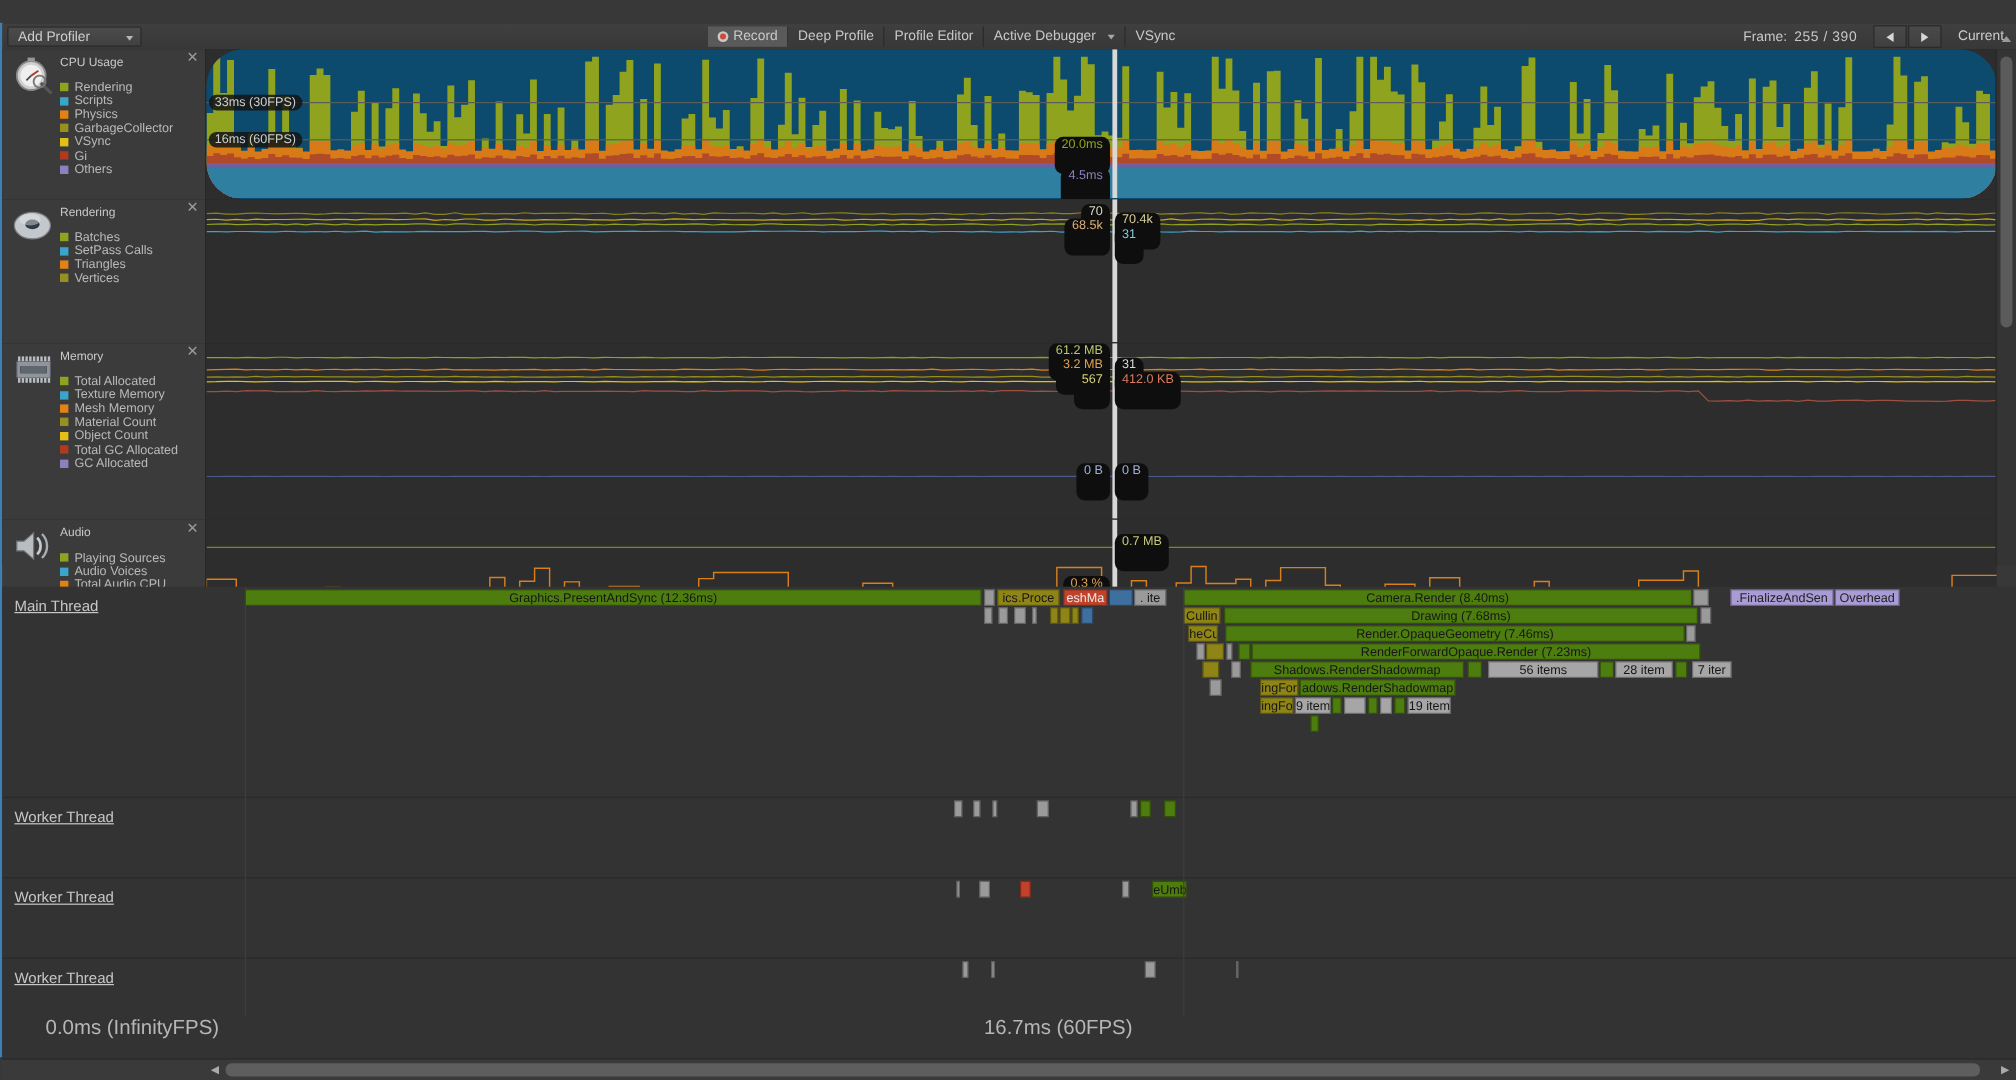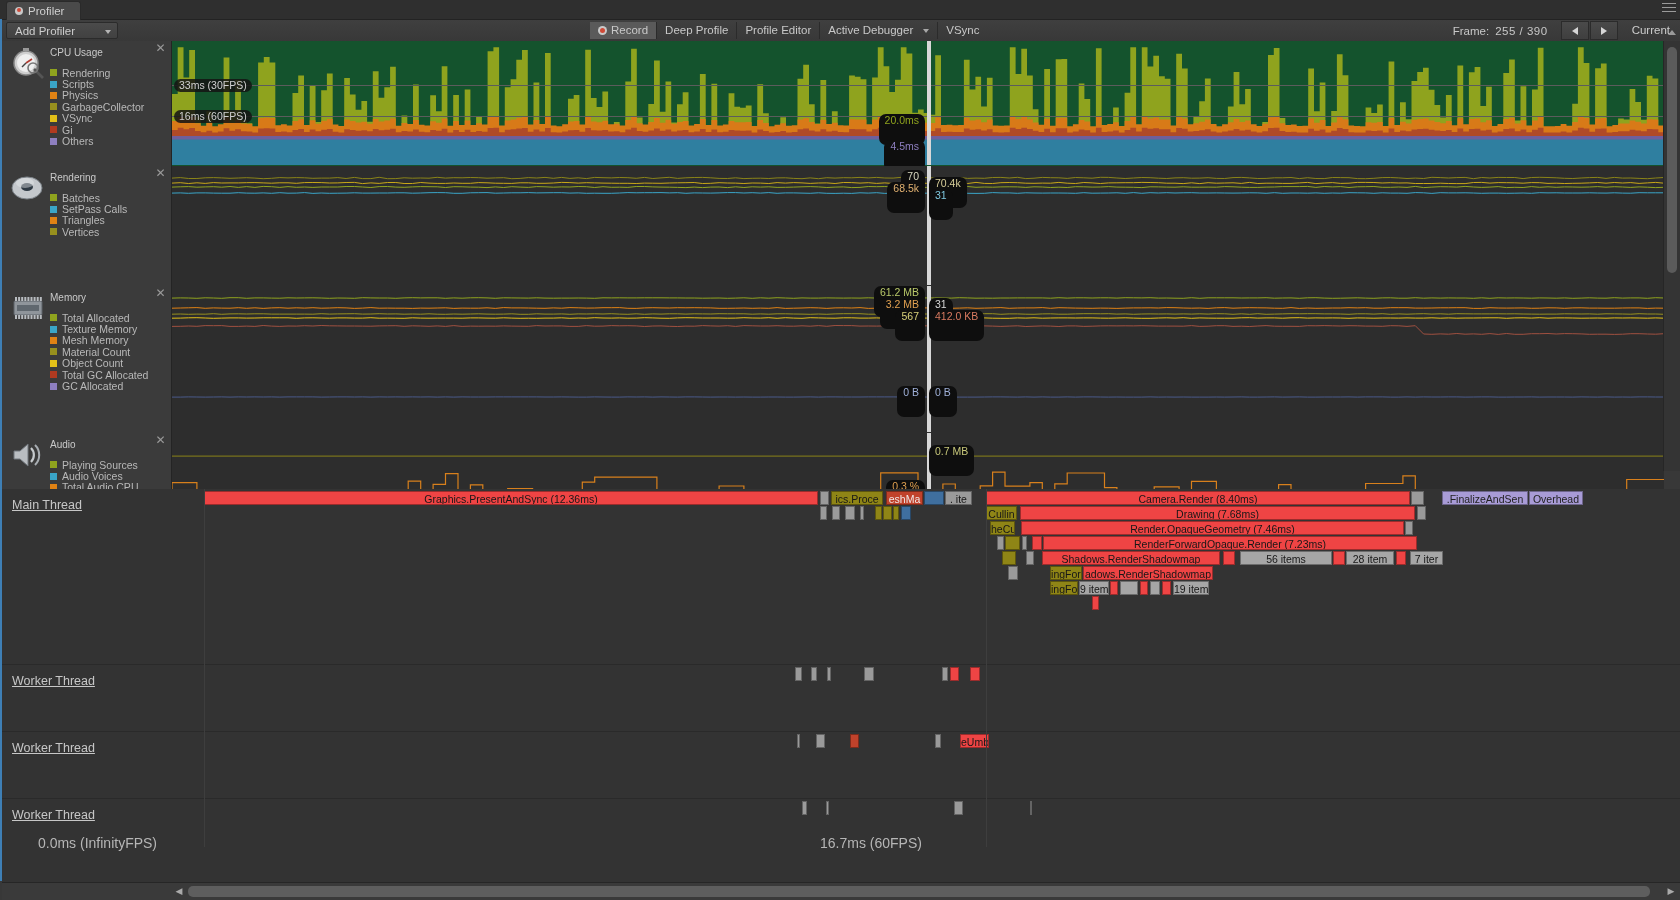--- a/index.html
+++ b/index.html
@@ -73,54 +73,43 @@
   .framedbg{position:absolute;left:800px;top:0;height:18px;line-height:18px;font-size:11.5px;color:#8e8e8e;}
 
   
   .tlbody{position:absolute;left:2px;top:489px;width:1678px;height:394px;background:#333333;}
   .threadcol{position:absolute;left:0;top:0;width:168px;height:394px;background:#333;border-right:1px solid #262626;}
   .threadlbl{position:absolute;left:10px;font-size:12.5px;color:#c7c7c7;text-decoration:underline;}
   .tlcanvas{position:absolute;left:168px;top:0;right:0;height:394px;background:#333;overflow:hidden;}
   .tlcanvas .sep{position:absolute;left:0;width:1512px;height:1px;background:#2a2a2a;}
   .bar{position:absolute;height:14px;line-height:14px;font-size:10.5px;text-align:center;color:#171717;
        box-sizing:border-box;overflow:hidden;white-space:nowrap;border:1px solid rgba(0,0,0,.35);}
-  .bar.green{background:#ef4444;}
+  .bar.green{background:#4d7c0f;}
   .bar.gray{background:#9a9a9a;}
   .bar.olive{background:#8f8516;}
   .bar.red{background:#c0422b;color:#f0e8e8;}
   .bar.blue{background:#3f6f9f;color:#e8eef5;}
   .bar.purple{background:#a89bd6;color:#222;}
   .bar.ltgray{background:#a6a6a6;}
-  .tlfoot{position:absolute;left:168px;bottom:32px;font-size:14px;color:#b6b6b6;}
+  .tlfoot{position:absolute;left:168px;bottom:16px;font-size:17px;color:#b6b6b6;}
   .tlvline{position:absolute;top:0;width:1px;height:358px;background:#3e3e3e;}
 
   
   .hsb{position:absolute;left:2px;bottom:0;width:1678px;height:17px;background:#3a3a3a;border-top:1px solid #262626;}
   .hsb .thumb{position:absolute;left:186px;top:3px;height:11px;width:1462px;background:#5e5e5e;border-radius:5px;}
   .hsb .ab{position:absolute;top:3px;width:10px;height:11px;color:#aaa;font-size:9px;line-height:11px;text-align:center;}
   .vsbright{position:absolute;right:0;top:41px;width:16px;height:430px;background:#343434;border-left:1px solid #262626;}
   .vsbright .thumb{position:absolute;left:3px;top:6px;width:10px;height:226px;background:#5b5b5b;border-radius:5px;}
   .vsbright .capT{position:absolute;left:4px;top:-11px;width:0;height:0;border-left:4px solid transparent;border-right:4px solid transparent;border-bottom:5px solid #9a9a9a;}
 </style>
 </head>
 <body>
 
 <div class="app">
 
-  <div class="tabbar">
-    <div class="tab">
-      <span class="dot"></span>
-      <span>Profiler</span>
-    </div>
-    <div class="hamburger">
-        <i></i>
-        <i></i>
-        <i></i>
-      </div>
-  </div>
   <div class="leftblue"></div>
 
   <div class="toolbar">
     <div class="addprof">
       <span>Add Profiler</span>
       <span class="caret"></span>
     </div>
     <div class="tbgroup" style="left:588px;">
       <div class="tbbtn on">
         <span class="recdot"></span>
@@ -191,21 +180,21 @@
             <div class="legitem">
             <span class="sw" style="background:#b03a20"></span>
             <span>Gi</span>
             </div>
             <div class="legitem">
             <span class="sw" style="background:#8e7fc0"></span>
             <span>Others</span>
             </div>
      </div>
         </div>
-        <div class="plot" style="background: #14532d;">
+        <div class="plot" style="background: #0c4a6e; border-radius: 31px;">
           <svg width="1492" height="124">
             <path d="M0 124 L0.0 53.1 L5.7 53.1 L5.7 6.2 L11.5 6.2 L11.5 36.6 L17.2 36.6 L17.2 9.0 L23.0 9.0 L23.0 75.9 L28.7 75.9 L28.7 102.1 L34.4 102.1 L34.4 70.3 L40.2 70.3 L40.2 107.4 L45.9 107.4 L45.9 86.4 L51.6 86.4 L51.6 16.6 L57.4 16.6 L57.4 70.0 L63.1 70.0 L63.1 39.0 L68.9 39.0 L68.9 79.3 L74.6 79.3 L74.6 82.2 L80.3 82.2 L80.3 107.5 L86.1 107.5 L86.1 21.6 L91.8 21.6 L91.8 16.0 L97.6 16.0 L97.6 21.4 L103.3 21.4 L103.3 97.3 L109.0 97.3 L109.0 86.9 L114.8 86.9 L114.8 98.6 L120.5 98.6 L120.5 52.1 L126.2 52.1 L126.2 34.6 L132.0 34.6 L132.0 93.3 L137.7 93.3 L137.7 44.8 L143.5 44.8 L143.5 81.0 L149.2 81.0 L149.2 49.2 L154.9 49.2 L154.9 32.5 L160.7 32.5 L160.7 89.7 L166.4 89.7 L166.4 105.6 L172.2 105.6 L172.2 36.9 L177.9 36.9 L177.9 53.4 L183.6 53.4 L183.6 68.8 L189.4 68.8 L189.4 60.0 L195.1 60.0 L195.1 80.7 L200.8 80.7 L200.8 30.3 L206.6 30.3 L206.6 56.7 L212.3 56.7 L212.3 46.3 L218.1 46.3 L218.1 25.8 L223.8 25.8 L223.8 102.1 L229.5 102.1 L229.5 74.5 L235.3 74.5 L235.3 83.1 L241.0 83.1 L241.0 43.6 L246.8 43.6 L246.8 91.8 L252.5 91.8 L252.5 98.9 L258.2 98.9 L258.2 54.3 L264.0 54.3 L264.0 70.3 L269.7 70.3 L269.7 25.3 L275.4 25.3 L275.4 102.7 L281.2 102.7 L281.2 53.9 L286.9 53.9 L286.9 93.6 L292.7 93.6 L292.7 48.5 L298.4 48.5 L298.4 94.7 L304.1 94.7 L304.1 76.1 L309.9 76.1 L309.9 89.6 L315.6 89.6 L315.6 10.2 L321.4 10.2 L321.4 6.2 L327.1 6.2 L327.1 101.0 L332.8 101.0 L332.8 46.3 L338.6 46.3 L338.6 38.2 L344.3 38.2 L344.3 18.8 L350.0 18.8 L350.0 9.0 L355.8 9.0 L355.8 89.4 L361.5 89.4 L361.5 41.4 L367.3 41.4 L367.3 84.2 L373.0 84.2 L373.0 11.9 L378.7 11.9 L378.7 100.4 L384.5 100.4 L384.5 106.8 L390.2 106.8 L390.2 86.8 L396.0 86.8 L396.0 57.7 L401.7 57.7 L401.7 54.1 L407.4 54.1 L407.4 88.8 L413.2 88.8 L413.2 8.8 L418.9 8.8 L418.9 57.0 L424.6 57.0 L424.6 66.0 L430.4 66.0 L430.4 50.6 L436.1 50.6 L436.1 85.8 L441.9 85.8 L441.9 80.9 L447.6 80.9 L447.6 99.4 L453.3 99.4 L453.3 40.6 L459.1 40.6 L459.1 7.8 L464.8 7.8 L464.8 76.4 L470.6 76.4 L470.6 89.3 L476.3 89.3 L476.3 62.9 L482.0 62.9 L482.0 19.6 L487.8 19.6 L487.8 70.8 L493.5 70.8 L493.5 40.5 L499.2 40.5 L499.2 81.5 L505.0 81.5 L505.0 63.2 L510.7 63.2 L510.7 51.3 L516.5 51.3 L516.5 101.2 L522.2 101.2 L522.2 83.6 L527.9 83.6 L527.9 33.1 L533.7 33.1 L533.7 95.1 L539.4 95.1 L539.4 42.7 L545.2 42.7 L545.2 101.2 L550.9 101.2 L550.9 88.9 L556.6 88.9 L556.6 52.2 L562.4 52.2 L562.4 65.7 L568.1 65.7 L568.1 66.7 L573.8 66.7 L573.8 64.5 L579.6 64.5 L579.6 105.5 L585.3 105.5 L585.3 43.2 L591.1 43.2 L591.1 72.3 L596.8 72.3 L596.8 108.4 L602.5 108.4 L602.5 92.3 L608.3 92.3 L608.3 76.3 L614.0 76.3 L614.0 103.4 L619.8 103.4 L619.8 97.8 L625.5 97.8 L625.5 37.8 L631.2 37.8 L631.2 23.7 L637.0 23.7 L637.0 63.2 L642.7 63.2 L642.7 82.6 L648.4 82.6 L648.4 38.9 L654.2 38.9 L654.2 84.7 L659.9 84.7 L659.9 70.3 L665.7 70.3 L665.7 98.0 L671.4 98.0 L671.4 99.9 L677.1 99.9 L677.1 34.6 L682.9 34.6 L682.9 35.8 L688.6 35.8 L688.6 38.2 L694.4 38.2 L694.4 87.4 L700.1 87.4 L700.1 36.6 L705.8 36.6 L705.8 6.2 L711.6 6.2 L711.6 25.2 L717.3 25.2 L717.3 51.1 L723.0 51.1 L723.0 38.8 L728.8 38.8 L728.8 6.2 L734.5 6.2 L734.5 12.5 L740.3 12.5 L740.3 71.8 L746.0 71.8 L746.0 68.6 L751.7 68.6 L751.7 72.0 L757.5 72.0 L757.5 73.7 L763.2 73.7 L763.2 14.2 L769.0 14.2 L769.0 94.1 L774.7 94.1 L774.7 91.6 L780.4 91.6 L780.4 97.2 L786.2 97.2 L786.2 94.6 L791.9 94.6 L791.9 18.8 L797.6 18.8 L797.6 48.6 L803.4 48.6 L803.4 35.7 L809.1 35.7 L809.1 65.4 L814.9 65.4 L814.9 36.8 L820.6 36.8 L820.6 99.6 L826.3 99.6 L826.3 102.9 L832.1 102.9 L832.1 98.4 L837.8 98.4 L837.8 6.2 L843.6 6.2 L843.6 33.0 L849.3 33.0 L849.3 7.8 L855.0 7.8 L855.0 34.4 L860.8 34.4 L860.8 68.2 L866.5 68.2 L866.5 93.0 L872.2 93.0 L872.2 28.0 L878.0 28.0 L878.0 102.1 L883.7 102.1 L883.7 18.3 L889.5 18.3 L889.5 17.9 L895.2 17.9 L895.2 107.0 L900.9 107.0 L900.9 86.6 L906.7 86.6 L906.7 42.5 L912.4 42.5 L912.4 57.9 L918.2 57.9 L918.2 107.9 L923.9 107.9 L923.9 7.3 L929.6 7.3 L929.6 95.6 L935.4 95.6 L935.4 83.3 L941.1 83.3 L941.1 66.4 L946.8 66.4 L946.8 104.8 L952.6 104.8 L952.6 51.8 L958.3 51.8 L958.3 6.2 L964.1 6.2 L964.1 86.2 L969.8 86.2 L969.8 6.2 L975.5 6.2 L975.5 25.4 L981.3 25.4 L981.3 14.7 L987.0 14.7 L987.0 35.3 L992.8 35.3 L992.8 37.8 L998.5 37.8 L998.5 99.2 L1004.2 99.2 L1004.2 12.8 L1010.0 12.8 L1010.0 27.5 L1015.7 27.5 L1015.7 86.8 L1021.4 86.8 L1021.4 76.0 L1027.2 76.0 L1027.2 60.3 L1032.9 60.3 L1032.9 37.5 L1038.7 37.5 L1038.7 83.8 L1044.4 83.8 L1044.4 107.0 L1050.1 107.0 L1050.1 86.0 L1055.9 86.0 L1055.9 65.5 L1061.6 65.5 L1061.6 31.1 L1067.4 31.1 L1067.4 63.2 L1073.1 63.2 L1073.1 47.9 L1078.8 47.9 L1078.8 86.8 L1084.6 86.8 L1084.6 103.7 L1090.3 103.7 L1090.3 80.9 L1096.0 80.9 L1096.0 13.9 L1101.8 13.9 L1101.8 7.0 L1107.5 7.0 L1107.5 77.1 L1113.3 77.1 L1113.3 93.5 L1119.0 93.5 L1119.0 89.1 L1124.7 89.1 L1124.7 105.6 L1130.5 105.6 L1130.5 102.9 L1136.2 102.9 L1136.2 27.4 L1142.0 27.4 L1142.0 70.3 L1147.7 70.3 L1147.7 41.6 L1153.4 41.6 L1153.4 104.1 L1159.2 104.1 L1159.2 69.9 L1164.9 69.9 L1164.9 13.2 L1170.6 13.2 L1170.6 34.2 L1176.4 34.2 L1176.4 101.0 L1182.1 101.0 L1182.1 104.9 L1187.9 104.9 L1187.9 107.3 L1193.6 107.3 L1193.6 66.6 L1199.3 66.6 L1199.3 71.9 L1205.1 71.9 L1205.1 63.5 L1210.8 63.5 L1210.8 104.8 L1216.6 104.8 L1216.6 20.5 L1222.3 20.5 L1222.3 94.0 L1228.0 94.0 L1228.0 61.2 L1233.8 61.2 L1233.8 78.3 L1239.5 78.3 L1239.5 40.1 L1245.2 40.1 L1245.2 31.0 L1251.0 31.0 L1251.0 26.7 L1256.7 26.7 L1256.7 48.8 L1262.5 48.8 L1262.5 64.0 L1268.2 64.0 L1268.2 76.4 L1273.9 76.4 L1273.9 53.9 L1279.7 53.9 L1279.7 98.0 L1285.4 98.0 L1285.4 24.5 L1291.2 24.5 L1291.2 86.5 L1296.9 86.5 L1296.9 31.2 L1302.6 31.2 L1302.6 26.1 L1308.4 26.1 L1308.4 64.9 L1314.1 64.9 L1314.1 45.7 L1319.8 45.7 L1319.8 104.2 L1325.6 104.2 L1325.6 83.7 L1331.3 83.7 L1331.3 32.1 L1337.1 32.1 L1337.1 18.4 L1342.8 18.4 L1342.8 79.6 L1348.5 79.6 L1348.5 45.2 L1354.3 45.2 L1354.3 100.3 L1360.0 100.3 L1360.0 48.4 L1365.8 48.4 L1365.8 6.8 L1371.5 6.8 L1371.5 107.7 L1377.2 107.7 L1377.2 108.0 L1383.0 108.0 L1383.0 106.4 L1388.7 106.4 L1388.7 84.4 L1394.4 84.4 L1394.4 103.2 L1400.2 103.2 L1400.2 62.7 L1405.9 62.7 L1405.9 6.2 L1411.7 6.2 L1411.7 22.0 L1417.4 22.0 L1417.4 88.3 L1423.1 88.3 L1423.1 27.2 L1428.9 27.2 L1428.9 22.5 L1434.6 22.5 L1434.6 106.8 L1440.4 106.8 L1440.4 95.8 L1446.1 95.8 L1446.1 77.5 L1451.8 77.5 L1451.8 78.5 L1457.6 78.5 L1457.6 48.0 L1463.3 48.0 L1463.3 60.9 L1469.0 60.9 L1469.0 78.7 L1474.8 78.7 L1474.8 34.7 L1480.5 34.7 L1480.5 37.4 L1486.3 37.4 L1486.3 99.0 L1492.0 99.0 L1492 124 Z" fill="#8fa31e"></path>
             <path d="M0 124 L0.0 80.0 L5.7 80.0 L5.7 75.4 L11.5 75.4 L11.5 78.5 L17.2 78.5 L17.2 75.8 L23.0 75.8 L23.0 82.2 L28.7 82.2 L28.7 84.7 L34.4 84.7 L34.4 81.7 L40.2 81.7 L40.2 85.2 L45.9 85.2 L45.9 83.2 L51.6 83.2 L51.6 76.6 L57.4 76.6 L57.4 81.7 L63.1 81.7 L63.1 78.7 L68.9 78.7 L68.9 82.5 L74.6 82.5 L74.6 82.8 L80.3 82.8 L80.3 85.2 L86.1 85.2 L86.1 77.0 L91.8 77.0 L91.8 76.5 L97.6 76.5 L97.6 77.0 L103.3 77.0 L103.3 84.3 L109.0 84.3 L109.0 83.3 L114.8 83.3 L114.8 84.4 L120.5 84.4 L120.5 80.0 L126.2 80.0 L126.2 78.3 L132.0 78.3 L132.0 83.9 L137.7 83.9 L137.7 79.3 L143.5 79.3 L143.5 82.7 L149.2 82.7 L149.2 79.7 L154.9 79.7 L154.9 78.1 L160.7 78.1 L160.7 83.5 L166.4 83.5 L166.4 85.0 L172.2 85.0 L172.2 78.5 L177.9 78.5 L177.9 80.1 L183.6 80.1 L183.6 81.5 L189.4 81.5 L189.4 80.7 L195.1 80.7 L195.1 82.7 L200.8 82.7 L200.8 77.9 L206.6 77.9 L206.6 80.4 L212.3 80.4 L212.3 79.4 L218.1 79.4 L218.1 77.4 L223.8 77.4 L223.8 84.7 L229.5 84.7 L229.5 82.1 L235.3 82.1 L235.3 82.9 L241.0 82.9 L241.0 79.1 L246.8 79.1 L246.8 83.7 L252.5 83.7 L252.5 84.4 L258.2 84.4 L258.2 80.2 L264.0 80.2 L264.0 81.7 L269.7 81.7 L269.7 77.4 L275.4 77.4 L275.4 84.8 L281.2 84.8 L281.2 80.1 L286.9 80.1 L286.9 83.9 L292.7 83.9 L292.7 79.6 L298.4 79.6 L298.4 84.0 L304.1 84.0 L304.1 82.2 L309.9 82.2 L309.9 83.5 L315.6 83.5 L315.6 76.0 L321.4 76.0 L321.4 75.4 L327.1 75.4 L327.1 84.6 L332.8 84.6 L332.8 79.4 L338.6 79.4 L338.6 78.6 L344.3 78.6 L344.3 76.8 L350.0 76.8 L350.0 75.8 L355.8 75.8 L355.8 83.5 L361.5 83.5 L361.5 78.9 L367.3 78.9 L367.3 83.0 L373.0 83.0 L373.0 76.1 L378.7 76.1 L378.7 84.5 L384.5 84.5 L384.5 85.2 L390.2 85.2 L390.2 83.3 L396.0 83.3 L396.0 80.5 L401.7 80.5 L401.7 80.1 L407.4 80.1 L407.4 83.4 L413.2 83.4 L413.2 75.8 L418.9 75.8 L418.9 80.4 L424.6 80.4 L424.6 81.3 L430.4 81.3 L430.4 79.8 L436.1 79.8 L436.1 83.2 L441.9 83.2 L441.9 82.7 L447.6 82.7 L447.6 84.5 L453.3 84.5 L453.3 78.9 L459.1 78.9 L459.1 75.7 L464.8 75.7 L464.8 82.3 L470.6 82.3 L470.6 83.5 L476.3 83.5 L476.3 81.0 L482.0 81.0 L482.0 76.9 L487.8 76.9 L487.8 81.7 L493.5 81.7 L493.5 78.8 L499.2 78.8 L499.2 82.8 L505.0 82.8 L505.0 81.0 L510.7 81.0 L510.7 79.9 L516.5 79.9 L516.5 84.6 L522.2 84.6 L522.2 82.9 L527.9 82.9 L527.9 78.1 L533.7 78.1 L533.7 84.1 L539.4 84.1 L539.4 79.1 L545.2 79.1 L545.2 84.6 L550.9 84.6 L550.9 83.5 L556.6 83.5 L556.6 80.0 L562.4 80.0 L562.4 81.2 L568.1 81.2 L568.1 81.3 L573.8 81.3 L573.8 81.1 L579.6 81.1 L579.6 85.0 L585.3 85.0 L585.3 79.1 L591.1 79.1 L591.1 81.9 L596.8 81.9 L596.8 85.3 L602.5 85.3 L602.5 83.8 L608.3 83.8 L608.3 82.3 L614.0 82.3 L614.0 84.8 L619.8 84.8 L619.8 84.3 L625.5 84.3 L625.5 78.6 L631.2 78.6 L631.2 77.2 L637.0 77.2 L637.0 81.0 L642.7 81.0 L642.7 82.9 L648.4 82.9 L648.4 78.7 L654.2 78.7 L654.2 83.1 L659.9 83.1 L659.9 81.7 L665.7 81.7 L665.7 84.3 L671.4 84.3 L671.4 84.5 L677.1 84.5 L677.1 78.3 L682.9 78.3 L682.9 78.4 L688.6 78.4 L688.6 78.6 L694.4 78.6 L694.4 83.3 L700.1 83.3 L700.1 78.5 L705.8 78.5 L705.8 75.4 L711.6 75.4 L711.6 77.4 L717.3 77.4 L717.3 79.9 L723.0 79.9 L723.0 78.7 L728.8 78.7 L728.8 75.5 L734.5 75.5 L734.5 76.2 L740.3 76.2 L740.3 81.8 L746.0 81.8 L746.0 81.5 L751.7 81.5 L751.7 81.8 L757.5 81.8 L757.5 82.0 L763.2 82.0 L763.2 76.3 L769.0 76.3 L769.0 84.0 L774.7 84.0 L774.7 83.7 L780.4 83.7 L780.4 84.3 L786.2 84.3 L786.2 84.0 L791.9 84.0 L791.9 76.8 L797.6 76.8 L797.6 79.6 L803.4 79.6 L803.4 78.4 L809.1 78.4 L809.1 81.2 L814.9 81.2 L814.9 78.5 L820.6 78.5 L820.6 84.5 L826.3 84.5 L826.3 84.8 L832.1 84.8 L832.1 84.4 L837.8 84.4 L837.8 75.4 L843.6 75.4 L843.6 78.1 L849.3 78.1 L849.3 75.7 L855.0 75.7 L855.0 78.3 L860.8 78.3 L860.8 81.5 L866.5 81.5 L866.5 83.8 L872.2 83.8 L872.2 77.7 L878.0 77.7 L878.0 84.7 L883.7 84.7 L883.7 76.7 L889.5 76.7 L889.5 76.7 L895.2 76.7 L895.2 85.2 L900.9 85.2 L900.9 83.2 L906.7 83.2 L906.7 79.0 L912.4 79.0 L912.4 80.5 L918.2 80.5 L918.2 85.3 L923.9 85.3 L923.9 75.7 L929.6 75.7 L929.6 84.1 L935.4 84.1 L935.4 82.9 L941.1 82.9 L941.1 81.3 L946.8 81.3 L946.8 85.0 L952.6 85.0 L952.6 79.9 L958.3 79.9 L958.3 75.4 L964.1 75.4 L964.1 83.2 L969.8 83.2 L969.8 75.5 L975.5 75.5 L975.5 77.4 L981.3 77.4 L981.3 76.4 L987.0 76.4 L987.0 78.4 L992.8 78.4 L992.8 78.6 L998.5 78.6 L998.5 84.4 L1004.2 84.4 L1004.2 76.2 L1010.0 76.2 L1010.0 77.6 L1015.7 77.6 L1015.7 83.3 L1021.4 83.3 L1021.4 82.2 L1027.2 82.2 L1027.2 80.7 L1032.9 80.7 L1032.9 78.6 L1038.7 78.6 L1038.7 83.0 L1044.4 83.0 L1044.4 85.2 L1050.1 85.2 L1050.1 83.2 L1055.9 83.2 L1055.9 81.2 L1061.6 81.2 L1061.6 78.0 L1067.4 78.0 L1067.4 81.0 L1073.1 81.0 L1073.1 79.5 L1078.8 79.5 L1078.8 83.3 L1084.6 83.3 L1084.6 84.9 L1090.3 84.9 L1090.3 82.7 L1096.0 82.7 L1096.0 76.3 L1101.8 76.3 L1101.8 75.7 L1107.5 75.7 L1107.5 82.3 L1113.3 82.3 L1113.3 83.9 L1119.0 83.9 L1119.0 83.5 L1124.7 83.5 L1124.7 85.0 L1130.5 85.0 L1130.5 84.8 L1136.2 84.8 L1136.2 77.6 L1142.0 77.6 L1142.0 81.7 L1147.7 81.7 L1147.7 79.0 L1153.4 79.0 L1153.4 84.9 L1159.2 84.9 L1159.2 81.6 L1164.9 81.6 L1164.9 76.2 L1170.6 76.2 L1170.6 78.2 L1176.4 78.2 L1176.4 84.6 L1182.1 84.6 L1182.1 85.0 L1187.9 85.0 L1187.9 85.2 L1193.6 85.2 L1193.6 81.3 L1199.3 81.3 L1199.3 81.8 L1205.1 81.8 L1205.1 81.0 L1210.8 81.0 L1210.8 85.0 L1216.6 85.0 L1216.6 76.9 L1222.3 76.9 L1222.3 83.9 L1228.0 83.9 L1228.0 80.8 L1233.8 80.8 L1233.8 82.4 L1239.5 82.4 L1239.5 78.8 L1245.2 78.8 L1245.2 77.9 L1251.0 77.9 L1251.0 77.5 L1256.7 77.5 L1256.7 79.6 L1262.5 79.6 L1262.5 81.1 L1268.2 81.1 L1268.2 82.3 L1273.9 82.3 L1273.9 80.1 L1279.7 80.1 L1279.7 84.3 L1285.4 84.3 L1285.4 77.3 L1291.2 77.3 L1291.2 83.2 L1296.9 83.2 L1296.9 78.0 L1302.6 78.0 L1302.6 77.5 L1308.4 77.5 L1308.4 81.2 L1314.1 81.2 L1314.1 79.3 L1319.8 79.3 L1319.8 84.9 L1325.6 84.9 L1325.6 83.0 L1331.3 83.0 L1331.3 78.0 L1337.1 78.0 L1337.1 76.7 L1342.8 76.7 L1342.8 82.6 L1348.5 82.6 L1348.5 79.3 L1354.3 79.3 L1354.3 84.5 L1360.0 84.5 L1360.0 79.6 L1365.8 79.6 L1365.8 75.6 L1371.5 75.6 L1371.5 85.2 L1377.2 85.2 L1377.2 85.3 L1383.0 85.3 L1383.0 85.1 L1388.7 85.1 L1388.7 83.0 L1394.4 83.0 L1394.4 84.8 L1400.2 84.8 L1400.2 81.0 L1405.9 81.0 L1405.9 75.4 L1411.7 75.4 L1411.7 77.1 L1417.4 77.1 L1417.4 83.4 L1423.1 83.4 L1423.1 77.6 L1428.9 77.6 L1428.9 77.1 L1434.6 77.1 L1434.6 85.2 L1440.4 85.2 L1440.4 84.1 L1446.1 84.1 L1446.1 82.4 L1451.8 82.4 L1451.8 82.5 L1457.6 82.5 L1457.6 79.6 L1463.3 79.6 L1463.3 80.8 L1469.0 80.8 L1469.0 82.5 L1474.8 82.5 L1474.8 78.3 L1480.5 78.3 L1480.5 78.6 L1486.3 78.6 L1486.3 84.4 L1492.0 84.4 L1492 124 Z" fill="#d87a18"></path>
             <path d="M0 124 L0.0 89.0 L5.7 89.0 L5.7 86.7 L11.5 86.7 L11.5 88.2 L17.2 88.2 L17.2 86.9 L23.0 86.9 L23.0 90.1 L28.7 90.1 L28.7 91.3 L34.4 91.3 L34.4 89.8 L40.2 89.8 L40.2 91.6 L45.9 91.6 L45.9 90.6 L51.6 90.6 L51.6 87.3 L57.4 87.3 L57.4 89.8 L63.1 89.8 L63.1 88.3 L68.9 88.3 L68.9 90.3 L74.6 90.3 L74.6 90.4 L80.3 90.4 L80.3 91.6 L86.1 91.6 L86.1 87.5 L91.8 87.5 L91.8 87.2 L97.6 87.2 L97.6 87.5 L103.3 87.5 L103.3 91.1 L109.0 91.1 L109.0 90.6 L114.8 90.6 L114.8 91.2 L120.5 91.2 L120.5 89.0 L126.2 89.0 L126.2 88.1 L132.0 88.1 L132.0 90.9 L137.7 90.9 L137.7 88.6 L143.5 88.6 L143.5 90.3 L149.2 90.3 L149.2 88.8 L154.9 88.8 L154.9 88.0 L160.7 88.0 L160.7 90.7 L166.4 90.7 L166.4 91.5 L172.2 91.5 L172.2 88.2 L177.9 88.2 L177.9 89.0 L183.6 89.0 L183.6 89.8 L189.4 89.8 L189.4 89.3 L195.1 89.3 L195.1 90.3 L200.8 90.3 L200.8 87.9 L206.6 87.9 L206.6 89.2 L212.3 89.2 L212.3 88.7 L218.1 88.7 L218.1 87.7 L223.8 87.7 L223.8 91.3 L229.5 91.3 L229.5 90.0 L235.3 90.0 L235.3 90.4 L241.0 90.4 L241.0 88.6 L246.8 88.6 L246.8 90.8 L252.5 90.8 L252.5 91.2 L258.2 91.2 L258.2 89.1 L264.0 89.1 L264.0 89.8 L269.7 89.8 L269.7 87.7 L275.4 87.7 L275.4 91.4 L281.2 91.4 L281.2 89.0 L286.9 89.0 L286.9 90.9 L292.7 90.9 L292.7 88.8 L298.4 88.8 L298.4 91.0 L304.1 91.0 L304.1 90.1 L309.9 90.1 L309.9 90.7 L315.6 90.7 L315.6 87.0 L321.4 87.0 L321.4 86.7 L327.1 86.7 L327.1 91.3 L332.8 91.3 L332.8 88.7 L338.6 88.7 L338.6 88.3 L344.3 88.3 L344.3 87.4 L350.0 87.4 L350.0 86.9 L355.8 86.9 L355.8 90.7 L361.5 90.7 L361.5 88.4 L367.3 88.4 L367.3 90.5 L373.0 90.5 L373.0 87.0 L378.7 87.0 L378.7 91.3 L384.5 91.3 L384.5 91.6 L390.2 91.6 L390.2 90.6 L396.0 90.6 L396.0 89.2 L401.7 89.2 L401.7 89.1 L407.4 89.1 L407.4 90.7 L413.2 90.7 L413.2 86.9 L418.9 86.9 L418.9 89.2 L424.6 89.2 L424.6 89.6 L430.4 89.6 L430.4 88.9 L436.1 88.9 L436.1 90.6 L441.9 90.6 L441.9 90.3 L447.6 90.3 L447.6 91.2 L453.3 91.2 L453.3 88.4 L459.1 88.4 L459.1 86.8 L464.8 86.8 L464.8 90.1 L470.6 90.1 L470.6 90.7 L476.3 90.7 L476.3 89.5 L482.0 89.5 L482.0 87.4 L487.8 87.4 L487.8 89.8 L493.5 89.8 L493.5 88.4 L499.2 88.4 L499.2 90.4 L505.0 90.4 L505.0 89.5 L510.7 89.5 L510.7 88.9 L516.5 88.9 L516.5 91.3 L522.2 91.3 L522.2 90.5 L527.9 90.5 L527.9 88.1 L533.7 88.1 L533.7 91.0 L539.4 91.0 L539.4 88.5 L545.2 88.5 L545.2 91.3 L550.9 91.3 L550.9 90.7 L556.6 90.7 L556.6 89.0 L562.4 89.0 L562.4 89.6 L568.1 89.6 L568.1 89.7 L573.8 89.7 L573.8 89.5 L579.6 89.5 L579.6 91.5 L585.3 91.5 L585.3 88.5 L591.1 88.5 L591.1 89.9 L596.8 89.9 L596.8 91.6 L602.5 91.6 L602.5 90.9 L608.3 90.9 L608.3 90.1 L614.0 90.1 L614.0 91.4 L619.8 91.4 L619.8 91.1 L625.5 91.1 L625.5 88.3 L631.2 88.3 L631.2 87.6 L637.0 87.6 L637.0 89.5 L642.7 89.5 L642.7 90.4 L648.4 90.4 L648.4 88.3 L654.2 88.3 L654.2 90.5 L659.9 90.5 L659.9 89.8 L665.7 89.8 L665.7 91.1 L671.4 91.1 L671.4 91.2 L677.1 91.2 L677.1 88.1 L682.9 88.1 L682.9 88.2 L688.6 88.2 L688.6 88.3 L694.4 88.3 L694.4 90.6 L700.1 90.6 L700.1 88.2 L705.8 88.2 L705.8 86.7 L711.6 86.7 L711.6 87.7 L717.3 87.7 L717.3 88.9 L723.0 88.9 L723.0 88.3 L728.8 88.3 L728.8 86.8 L734.5 86.8 L734.5 87.1 L740.3 87.1 L740.3 89.9 L746.0 89.9 L746.0 89.7 L751.7 89.7 L751.7 89.9 L757.5 89.9 L757.5 90.0 L763.2 90.0 L763.2 87.2 L769.0 87.2 L769.0 91.0 L774.7 91.0 L774.7 90.8 L780.4 90.8 L780.4 91.1 L786.2 91.1 L786.2 91.0 L791.9 91.0 L791.9 87.4 L797.6 87.4 L797.6 88.8 L803.4 88.8 L803.4 88.2 L809.1 88.2 L809.1 89.6 L814.9 89.6 L814.9 88.2 L820.6 88.2 L820.6 91.2 L826.3 91.2 L826.3 91.4 L832.1 91.4 L832.1 91.2 L837.8 91.2 L837.8 86.7 L843.6 86.7 L843.6 88.0 L849.3 88.0 L849.3 86.8 L855.0 86.8 L855.0 88.1 L860.8 88.1 L860.8 89.7 L866.5 89.7 L866.5 90.9 L872.2 90.9 L872.2 87.8 L878.0 87.8 L878.0 91.3 L883.7 91.3 L883.7 87.3 L889.5 87.3 L889.5 87.3 L895.2 87.3 L895.2 91.6 L900.9 91.6 L900.9 90.6 L906.7 90.6 L906.7 88.5 L912.4 88.5 L912.4 89.2 L918.2 89.2 L918.2 91.6 L923.9 91.6 L923.9 86.8 L929.6 86.8 L929.6 91.0 L935.4 91.0 L935.4 90.4 L941.1 90.4 L941.1 89.6 L946.8 89.6 L946.8 91.5 L952.6 91.5 L952.6 88.9 L958.3 88.9 L958.3 86.7 L964.1 86.7 L964.1 90.6 L969.8 90.6 L969.8 86.7 L975.5 86.7 L975.5 87.7 L981.3 87.7 L981.3 87.2 L987.0 87.2 L987.0 88.2 L992.8 88.2 L992.8 88.3 L998.5 88.3 L998.5 91.2 L1004.2 91.2 L1004.2 87.1 L1010.0 87.1 L1010.0 87.8 L1015.7 87.8 L1015.7 90.6 L1021.4 90.6 L1021.4 90.1 L1027.2 90.1 L1027.2 89.3 L1032.9 89.3 L1032.9 88.3 L1038.7 88.3 L1038.7 90.5 L1044.4 90.5 L1044.4 91.6 L1050.1 91.6 L1050.1 90.6 L1055.9 90.6 L1055.9 89.6 L1061.6 89.6 L1061.6 88.0 L1067.4 88.0 L1067.4 89.5 L1073.1 89.5 L1073.1 88.8 L1078.8 88.8 L1078.8 90.6 L1084.6 90.6 L1084.6 91.4 L1090.3 91.4 L1090.3 90.3 L1096.0 90.3 L1096.0 87.1 L1101.8 87.1 L1101.8 86.8 L1107.5 86.8 L1107.5 90.1 L1113.3 90.1 L1113.3 90.9 L1119.0 90.9 L1119.0 90.7 L1124.7 90.7 L1124.7 91.5 L1130.5 91.5 L1130.5 91.4 L1136.2 91.4 L1136.2 87.8 L1142.0 87.8 L1142.0 89.8 L1147.7 89.8 L1147.7 88.5 L1153.4 88.5 L1153.4 91.4 L1159.2 91.4 L1159.2 89.8 L1164.9 89.8 L1164.9 87.1 L1170.6 87.1 L1170.6 88.1 L1176.4 88.1 L1176.4 91.3 L1182.1 91.3 L1182.1 91.5 L1187.9 91.5 L1187.9 91.6 L1193.6 91.6 L1193.6 89.6 L1199.3 89.6 L1199.3 89.9 L1205.1 89.9 L1205.1 89.5 L1210.8 89.5 L1210.8 91.5 L1216.6 91.5 L1216.6 87.4 L1222.3 87.4 L1222.3 91.0 L1228.0 91.0 L1228.0 89.4 L1233.8 89.4 L1233.8 90.2 L1239.5 90.2 L1239.5 88.4 L1245.2 88.4 L1245.2 88.0 L1251.0 88.0 L1251.0 87.7 L1256.7 87.7 L1256.7 88.8 L1262.5 88.8 L1262.5 89.5 L1268.2 89.5 L1268.2 90.1 L1273.9 90.1 L1273.9 89.0 L1279.7 89.0 L1279.7 91.1 L1285.4 91.1 L1285.4 87.6 L1291.2 87.6 L1291.2 90.6 L1296.9 90.6 L1296.9 88.0 L1302.6 88.0 L1302.6 87.7 L1308.4 87.7 L1308.4 89.6 L1314.1 89.6 L1314.1 88.7 L1319.8 88.7 L1319.8 91.4 L1325.6 91.4 L1325.6 90.5 L1331.3 90.5 L1331.3 88.0 L1337.1 88.0 L1337.1 87.4 L1342.8 87.4 L1342.8 90.3 L1348.5 90.3 L1348.5 88.6 L1354.3 88.6 L1354.3 91.3 L1360.0 91.3 L1360.0 88.8 L1365.8 88.8 L1365.8 86.8 L1371.5 86.8 L1371.5 91.6 L1377.2 91.6 L1377.2 91.6 L1383.0 91.6 L1383.0 91.5 L1388.7 91.5 L1388.7 90.5 L1394.4 90.5 L1394.4 91.4 L1400.2 91.4 L1400.2 89.5 L1405.9 89.5 L1405.9 86.7 L1411.7 86.7 L1411.7 87.5 L1417.4 87.5 L1417.4 90.7 L1423.1 90.7 L1423.1 87.8 L1428.9 87.8 L1428.9 87.5 L1434.6 87.5 L1434.6 91.6 L1440.4 91.6 L1440.4 91.0 L1446.1 91.0 L1446.1 90.2 L1451.8 90.2 L1451.8 90.2 L1457.6 90.2 L1457.6 88.8 L1463.3 88.8 L1463.3 89.4 L1469.0 89.4 L1469.0 90.2 L1474.8 90.2 L1474.8 88.1 L1480.5 88.1 L1480.5 88.3 L1486.3 88.3 L1486.3 91.2 L1492.0 91.2 L1492 124 Z" fill="#b04a28"></path>
             <path d="M0 124 L0.0 94.9 L5.7 94.9 L5.7 94.9 L11.5 94.9 L11.5 94.9 L17.2 94.9 L17.2 94.9 L23.0 94.9 L23.0 94.9 L28.7 94.9 L28.7 94.9 L34.4 94.9 L34.4 94.9 L40.2 94.9 L40.2 94.9 L45.9 94.9 L45.9 94.9 L51.6 94.9 L51.6 94.9 L57.4 94.9 L57.4 94.9 L63.1 94.9 L63.1 94.9 L68.9 94.9 L68.9 94.9 L74.6 94.9 L74.6 94.9 L80.3 94.9 L80.3 94.9 L86.1 94.9 L86.1 94.9 L91.8 94.9 L91.8 94.9 L97.6 94.9 L97.6 94.9 L103.3 94.9 L103.3 94.9 L109.0 94.9 L109.0 94.9 L114.8 94.9 L114.8 94.9 L120.5 94.9 L120.5 94.9 L126.2 94.9 L126.2 94.9 L132.0 94.9 L132.0 94.9 L137.7 94.9 L137.7 94.9 L143.5 94.9 L143.5 94.9 L149.2 94.9 L149.2 94.9 L154.9 94.9 L154.9 94.9 L160.7 94.9 L160.7 94.9 L166.4 94.9 L166.4 94.9 L172.2 94.9 L172.2 94.9 L177.9 94.9 L177.9 94.9 L183.6 94.9 L183.6 94.9 L189.4 94.9 L189.4 94.9 L195.1 94.9 L195.1 94.9 L200.8 94.9 L200.8 94.9 L206.6 94.9 L206.6 94.9 L212.3 94.9 L212.3 94.9 L218.1 94.9 L218.1 94.9 L223.8 94.9 L223.8 94.9 L229.5 94.9 L229.5 94.9 L235.3 94.9 L235.3 94.9 L241.0 94.9 L241.0 94.9 L246.8 94.9 L246.8 94.9 L252.5 94.9 L252.5 94.9 L258.2 94.9 L258.2 94.9 L264.0 94.9 L264.0 94.9 L269.7 94.9 L269.7 94.9 L275.4 94.9 L275.4 94.9 L281.2 94.9 L281.2 94.9 L286.9 94.9 L286.9 94.9 L292.7 94.9 L292.7 94.9 L298.4 94.9 L298.4 94.9 L304.1 94.9 L304.1 94.9 L309.9 94.9 L309.9 94.9 L315.6 94.9 L315.6 94.9 L321.4 94.9 L321.4 94.9 L327.1 94.9 L327.1 94.9 L332.8 94.9 L332.8 94.9 L338.6 94.9 L338.6 94.9 L344.3 94.9 L344.3 94.9 L350.0 94.9 L350.0 94.9 L355.8 94.9 L355.8 94.9 L361.5 94.9 L361.5 94.9 L367.3 94.9 L367.3 94.9 L373.0 94.9 L373.0 94.9 L378.7 94.9 L378.7 94.9 L384.5 94.9 L384.5 94.9 L390.2 94.9 L390.2 94.9 L396.0 94.9 L396.0 94.9 L401.7 94.9 L401.7 94.9 L407.4 94.9 L407.4 94.9 L413.2 94.9 L413.2 94.9 L418.9 94.9 L418.9 94.9 L424.6 94.9 L424.6 94.9 L430.4 94.9 L430.4 94.9 L436.1 94.9 L436.1 94.9 L441.9 94.9 L441.9 94.9 L447.6 94.9 L447.6 94.9 L453.3 94.9 L453.3 94.9 L459.1 94.9 L459.1 94.9 L464.8 94.9 L464.8 94.9 L470.6 94.9 L470.6 94.9 L476.3 94.9 L476.3 94.9 L482.0 94.9 L482.0 94.9 L487.8 94.9 L487.8 94.9 L493.5 94.9 L493.5 94.9 L499.2 94.9 L499.2 94.9 L505.0 94.9 L505.0 94.9 L510.7 94.9 L510.7 94.9 L516.5 94.9 L516.5 94.9 L522.2 94.9 L522.2 94.9 L527.9 94.9 L527.9 94.9 L533.7 94.9 L533.7 94.9 L539.4 94.9 L539.4 94.9 L545.2 94.9 L545.2 94.9 L550.9 94.9 L550.9 94.9 L556.6 94.9 L556.6 94.9 L562.4 94.9 L562.4 94.9 L568.1 94.9 L568.1 94.9 L573.8 94.9 L573.8 94.9 L579.6 94.9 L579.6 94.9 L585.3 94.9 L585.3 94.9 L591.1 94.9 L591.1 94.9 L596.8 94.9 L596.8 94.9 L602.5 94.9 L602.5 94.9 L608.3 94.9 L608.3 94.9 L614.0 94.9 L614.0 94.9 L619.8 94.9 L619.8 94.9 L625.5 94.9 L625.5 94.9 L631.2 94.9 L631.2 94.9 L637.0 94.9 L637.0 94.9 L642.7 94.9 L642.7 94.9 L648.4 94.9 L648.4 94.9 L654.2 94.9 L654.2 94.9 L659.9 94.9 L659.9 94.9 L665.7 94.9 L665.7 94.9 L671.4 94.9 L671.4 94.9 L677.1 94.9 L677.1 94.9 L682.9 94.9 L682.9 94.9 L688.6 94.9 L688.6 94.9 L694.4 94.9 L694.4 94.9 L700.1 94.9 L700.1 94.9 L705.8 94.9 L705.8 94.9 L711.6 94.9 L711.6 94.9 L717.3 94.9 L717.3 94.9 L723.0 94.9 L723.0 94.9 L728.8 94.9 L728.8 94.9 L734.5 94.9 L734.5 94.9 L740.3 94.9 L740.3 94.9 L746.0 94.9 L746.0 94.9 L751.7 94.9 L751.7 94.9 L757.5 94.9 L757.5 94.9 L763.2 94.9 L763.2 94.9 L769.0 94.9 L769.0 94.9 L774.7 94.9 L774.7 94.9 L780.4 94.9 L780.4 94.9 L786.2 94.9 L786.2 94.9 L791.9 94.9 L791.9 94.9 L797.6 94.9 L797.6 94.9 L803.4 94.9 L803.4 94.9 L809.1 94.9 L809.1 94.9 L814.9 94.9 L814.9 94.9 L820.6 94.9 L820.6 94.9 L826.3 94.9 L826.3 94.9 L832.1 94.9 L832.1 94.9 L837.8 94.9 L837.8 94.9 L843.6 94.9 L843.6 94.9 L849.3 94.9 L849.3 94.9 L855.0 94.9 L855.0 94.9 L860.8 94.9 L860.8 94.9 L866.5 94.9 L866.5 94.9 L872.2 94.9 L872.2 94.9 L878.0 94.9 L878.0 94.9 L883.7 94.9 L883.7 94.9 L889.5 94.9 L889.5 94.9 L895.2 94.9 L895.2 94.9 L900.9 94.9 L900.9 94.9 L906.7 94.9 L906.7 94.9 L912.4 94.9 L912.4 94.9 L918.2 94.9 L918.2 94.9 L923.9 94.9 L923.9 94.9 L929.6 94.9 L929.6 94.9 L935.4 94.9 L935.4 94.9 L941.1 94.9 L941.1 94.9 L946.8 94.9 L946.8 94.9 L952.6 94.9 L952.6 94.9 L958.3 94.9 L958.3 94.9 L964.1 94.9 L964.1 94.9 L969.8 94.9 L969.8 94.9 L975.5 94.9 L975.5 94.9 L981.3 94.9 L981.3 94.9 L987.0 94.9 L987.0 94.9 L992.8 94.9 L992.8 94.9 L998.5 94.9 L998.5 94.9 L1004.2 94.9 L1004.2 94.9 L1010.0 94.9 L1010.0 94.9 L1015.7 94.9 L1015.7 94.9 L1021.4 94.9 L1021.4 94.9 L1027.2 94.9 L1027.2 94.9 L1032.9 94.9 L1032.9 94.9 L1038.7 94.9 L1038.7 94.9 L1044.4 94.9 L1044.4 94.9 L1050.1 94.9 L1050.1 94.9 L1055.9 94.9 L1055.9 94.9 L1061.6 94.9 L1061.6 94.9 L1067.4 94.9 L1067.4 94.9 L1073.1 94.9 L1073.1 94.9 L1078.8 94.9 L1078.8 94.9 L1084.6 94.9 L1084.6 94.9 L1090.3 94.9 L1090.3 94.9 L1096.0 94.9 L1096.0 94.9 L1101.8 94.9 L1101.8 94.9 L1107.5 94.9 L1107.5 94.9 L1113.3 94.9 L1113.3 94.9 L1119.0 94.9 L1119.0 94.9 L1124.7 94.9 L1124.7 94.9 L1130.5 94.9 L1130.5 94.9 L1136.2 94.9 L1136.2 94.9 L1142.0 94.9 L1142.0 94.9 L1147.7 94.9 L1147.7 94.9 L1153.4 94.9 L1153.4 94.9 L1159.2 94.9 L1159.2 94.9 L1164.9 94.9 L1164.9 94.9 L1170.6 94.9 L1170.6 94.9 L1176.4 94.9 L1176.4 94.9 L1182.1 94.9 L1182.1 94.9 L1187.9 94.9 L1187.9 94.9 L1193.6 94.9 L1193.6 94.9 L1199.3 94.9 L1199.3 94.9 L1205.1 94.9 L1205.1 94.9 L1210.8 94.9 L1210.8 94.9 L1216.6 94.9 L1216.6 94.9 L1222.3 94.9 L1222.3 94.9 L1228.0 94.9 L1228.0 94.9 L1233.8 94.9 L1233.8 94.9 L1239.5 94.9 L1239.5 94.9 L1245.2 94.9 L1245.2 94.9 L1251.0 94.9 L1251.0 94.9 L1256.7 94.9 L1256.7 94.9 L1262.5 94.9 L1262.5 94.9 L1268.2 94.9 L1268.2 94.9 L1273.9 94.9 L1273.9 94.9 L1279.7 94.9 L1279.7 94.9 L1285.4 94.9 L1285.4 94.9 L1291.2 94.9 L1291.2 94.9 L1296.9 94.9 L1296.9 94.9 L1302.6 94.9 L1302.6 94.9 L1308.4 94.9 L1308.4 94.9 L1314.1 94.9 L1314.1 94.9 L1319.8 94.9 L1319.8 94.9 L1325.6 94.9 L1325.6 94.9 L1331.3 94.9 L1331.3 94.9 L1337.1 94.9 L1337.1 94.9 L1342.8 94.9 L1342.8 94.9 L1348.5 94.9 L1348.5 94.9 L1354.3 94.9 L1354.3 94.9 L1360.0 94.9 L1360.0 94.9 L1365.8 94.9 L1365.8 94.9 L1371.5 94.9 L1371.5 94.9 L1377.2 94.9 L1377.2 94.9 L1383.0 94.9 L1383.0 94.9 L1388.7 94.9 L1388.7 94.9 L1394.4 94.9 L1394.4 94.9 L1400.2 94.9 L1400.2 94.9 L1405.9 94.9 L1405.9 94.9 L1411.7 94.9 L1411.7 94.9 L1417.4 94.9 L1417.4 94.9 L1423.1 94.9 L1423.1 94.9 L1428.9 94.9 L1428.9 94.9 L1434.6 94.9 L1434.6 94.9 L1440.4 94.9 L1440.4 94.9 L1446.1 94.9 L1446.1 94.9 L1451.8 94.9 L1451.8 94.9 L1457.6 94.9 L1457.6 94.9 L1463.3 94.9 L1463.3 94.9 L1469.0 94.9 L1469.0 94.9 L1474.8 94.9 L1474.8 94.9 L1480.5 94.9 L1480.5 94.9 L1486.3 94.9 L1486.3 94.9 L1492.0 94.9 L1492 124 Z" fill="#6f5f9c"></path>
             <path d="M0 124 L0.0 98.6 L5.7 98.6 L5.7 98.6 L11.5 98.6 L11.5 98.6 L17.2 98.6 L17.2 98.6 L23.0 98.6 L23.0 98.6 L28.7 98.6 L28.7 98.6 L34.4 98.6 L34.4 98.6 L40.2 98.6 L40.2 98.6 L45.9 98.6 L45.9 98.6 L51.6 98.6 L51.6 98.6 L57.4 98.6 L57.4 98.6 L63.1 98.6 L63.1 98.6 L68.9 98.6 L68.9 98.6 L74.6 98.6 L74.6 98.6 L80.3 98.6 L80.3 98.6 L86.1 98.6 L86.1 98.6 L91.8 98.6 L91.8 98.6 L97.6 98.6 L97.6 98.6 L103.3 98.6 L103.3 98.6 L109.0 98.6 L109.0 98.6 L114.8 98.6 L114.8 98.6 L120.5 98.6 L120.5 98.6 L126.2 98.6 L126.2 98.6 L132.0 98.6 L132.0 98.6 L137.7 98.6 L137.7 98.6 L143.5 98.6 L143.5 98.6 L149.2 98.6 L149.2 98.6 L154.9 98.6 L154.9 98.6 L160.7 98.6 L160.7 98.6 L166.4 98.6 L166.4 98.6 L172.2 98.6 L172.2 98.6 L177.9 98.6 L177.9 98.6 L183.6 98.6 L183.6 98.6 L189.4 98.6 L189.4 98.6 L195.1 98.6 L195.1 98.6 L200.8 98.6 L200.8 98.6 L206.6 98.6 L206.6 98.6 L212.3 98.6 L212.3 98.6 L218.1 98.6 L218.1 98.6 L223.8 98.6 L223.8 98.6 L229.5 98.6 L229.5 98.6 L235.3 98.6 L235.3 98.6 L241.0 98.6 L241.0 98.6 L246.8 98.6 L246.8 98.6 L252.5 98.6 L252.5 98.6 L258.2 98.6 L258.2 98.6 L264.0 98.6 L264.0 98.6 L269.7 98.6 L269.7 98.6 L275.4 98.6 L275.4 98.6 L281.2 98.6 L281.2 98.6 L286.9 98.6 L286.9 98.6 L292.7 98.6 L292.7 98.6 L298.4 98.6 L298.4 98.6 L304.1 98.6 L304.1 98.6 L309.9 98.6 L309.9 98.6 L315.6 98.6 L315.6 98.6 L321.4 98.6 L321.4 98.6 L327.1 98.6 L327.1 98.6 L332.8 98.6 L332.8 98.6 L338.6 98.6 L338.6 98.6 L344.3 98.6 L344.3 98.6 L350.0 98.6 L350.0 98.6 L355.8 98.6 L355.8 98.6 L361.5 98.6 L361.5 98.6 L367.3 98.6 L367.3 98.6 L373.0 98.6 L373.0 98.6 L378.7 98.6 L378.7 98.6 L384.5 98.6 L384.5 98.6 L390.2 98.6 L390.2 98.6 L396.0 98.6 L396.0 98.6 L401.7 98.6 L401.7 98.6 L407.4 98.6 L407.4 98.6 L413.2 98.6 L413.2 98.6 L418.9 98.6 L418.9 98.6 L424.6 98.6 L424.6 98.6 L430.4 98.6 L430.4 98.6 L436.1 98.6 L436.1 98.6 L441.9 98.6 L441.9 98.6 L447.6 98.6 L447.6 98.6 L453.3 98.6 L453.3 98.6 L459.1 98.6 L459.1 98.6 L464.8 98.6 L464.8 98.6 L470.6 98.6 L470.6 98.6 L476.3 98.6 L476.3 98.6 L482.0 98.6 L482.0 98.6 L487.8 98.6 L487.8 98.6 L493.5 98.6 L493.5 98.6 L499.2 98.6 L499.2 98.6 L505.0 98.6 L505.0 98.6 L510.7 98.6 L510.7 98.6 L516.5 98.6 L516.5 98.6 L522.2 98.6 L522.2 98.6 L527.9 98.6 L527.9 98.6 L533.7 98.6 L533.7 98.6 L539.4 98.6 L539.4 98.6 L545.2 98.6 L545.2 98.6 L550.9 98.6 L550.9 98.6 L556.6 98.6 L556.6 98.6 L562.4 98.6 L562.4 98.6 L568.1 98.6 L568.1 98.6 L573.8 98.6 L573.8 98.6 L579.6 98.6 L579.6 98.6 L585.3 98.6 L585.3 98.6 L591.1 98.6 L591.1 98.6 L596.8 98.6 L596.8 98.6 L602.5 98.6 L602.5 98.6 L608.3 98.6 L608.3 98.6 L614.0 98.6 L614.0 98.6 L619.8 98.6 L619.8 98.6 L625.5 98.6 L625.5 98.6 L631.2 98.6 L631.2 98.6 L637.0 98.6 L637.0 98.6 L642.7 98.6 L642.7 98.6 L648.4 98.6 L648.4 98.6 L654.2 98.6 L654.2 98.6 L659.9 98.6 L659.9 98.6 L665.7 98.6 L665.7 98.6 L671.4 98.6 L671.4 98.6 L677.1 98.6 L677.1 98.6 L682.9 98.6 L682.9 98.6 L688.6 98.6 L688.6 98.6 L694.4 98.6 L694.4 98.6 L700.1 98.6 L700.1 98.6 L705.8 98.6 L705.8 98.6 L711.6 98.6 L711.6 98.6 L717.3 98.6 L717.3 98.6 L723.0 98.6 L723.0 98.6 L728.8 98.6 L728.8 98.6 L734.5 98.6 L734.5 98.6 L740.3 98.6 L740.3 98.6 L746.0 98.6 L746.0 98.6 L751.7 98.6 L751.7 98.6 L757.5 98.6 L757.5 98.6 L763.2 98.6 L763.2 98.6 L769.0 98.6 L769.0 98.6 L774.7 98.6 L774.7 98.6 L780.4 98.6 L780.4 98.6 L786.2 98.6 L786.2 98.6 L791.9 98.6 L791.9 98.6 L797.6 98.6 L797.6 98.6 L803.4 98.6 L803.4 98.6 L809.1 98.6 L809.1 98.6 L814.9 98.6 L814.9 98.6 L820.6 98.6 L820.6 98.6 L826.3 98.6 L826.3 98.6 L832.1 98.6 L832.1 98.6 L837.8 98.6 L837.8 98.6 L843.6 98.6 L843.6 98.6 L849.3 98.6 L849.3 98.6 L855.0 98.6 L855.0 98.6 L860.8 98.6 L860.8 98.6 L866.5 98.6 L866.5 98.6 L872.2 98.6 L872.2 98.6 L878.0 98.6 L878.0 98.6 L883.7 98.6 L883.7 98.6 L889.5 98.6 L889.5 98.6 L895.2 98.6 L895.2 98.6 L900.9 98.6 L900.9 98.6 L906.7 98.6 L906.7 98.6 L912.4 98.6 L912.4 98.6 L918.2 98.6 L918.2 98.6 L923.9 98.6 L923.9 98.6 L929.6 98.6 L929.6 98.6 L935.4 98.6 L935.4 98.6 L941.1 98.6 L941.1 98.6 L946.8 98.6 L946.8 98.6 L952.6 98.6 L952.6 98.6 L958.3 98.6 L958.3 98.6 L964.1 98.6 L964.1 98.6 L969.8 98.6 L969.8 98.6 L975.5 98.6 L975.5 98.6 L981.3 98.6 L981.3 98.6 L987.0 98.6 L987.0 98.6 L992.8 98.6 L992.8 98.6 L998.5 98.6 L998.5 98.6 L1004.2 98.6 L1004.2 98.6 L1010.0 98.6 L1010.0 98.6 L1015.7 98.6 L1015.7 98.6 L1021.4 98.6 L1021.4 98.6 L1027.2 98.6 L1027.2 98.6 L1032.9 98.6 L1032.9 98.6 L1038.7 98.6 L1038.7 98.6 L1044.4 98.6 L1044.4 98.6 L1050.1 98.6 L1050.1 98.6 L1055.9 98.6 L1055.9 98.6 L1061.6 98.6 L1061.6 98.6 L1067.4 98.6 L1067.4 98.6 L1073.1 98.6 L1073.1 98.6 L1078.8 98.6 L1078.8 98.6 L1084.6 98.6 L1084.6 98.6 L1090.3 98.6 L1090.3 98.6 L1096.0 98.6 L1096.0 98.6 L1101.8 98.6 L1101.8 98.6 L1107.5 98.6 L1107.5 98.6 L1113.3 98.6 L1113.3 98.6 L1119.0 98.6 L1119.0 98.6 L1124.7 98.6 L1124.7 98.6 L1130.5 98.6 L1130.5 98.6 L1136.2 98.6 L1136.2 98.6 L1142.0 98.6 L1142.0 98.6 L1147.7 98.6 L1147.7 98.6 L1153.4 98.6 L1153.4 98.6 L1159.2 98.6 L1159.2 98.6 L1164.9 98.6 L1164.9 98.6 L1170.6 98.6 L1170.6 98.6 L1176.4 98.6 L1176.4 98.6 L1182.1 98.6 L1182.1 98.6 L1187.9 98.6 L1187.9 98.6 L1193.6 98.6 L1193.6 98.6 L1199.3 98.6 L1199.3 98.6 L1205.1 98.6 L1205.1 98.6 L1210.8 98.6 L1210.8 98.6 L1216.6 98.6 L1216.6 98.6 L1222.3 98.6 L1222.3 98.6 L1228.0 98.6 L1228.0 98.6 L1233.8 98.6 L1233.8 98.6 L1239.5 98.6 L1239.5 98.6 L1245.2 98.6 L1245.2 98.6 L1251.0 98.6 L1251.0 98.6 L1256.7 98.6 L1256.7 98.6 L1262.5 98.6 L1262.5 98.6 L1268.2 98.6 L1268.2 98.6 L1273.9 98.6 L1273.9 98.6 L1279.7 98.6 L1279.7 98.6 L1285.4 98.6 L1285.4 98.6 L1291.2 98.6 L1291.2 98.6 L1296.9 98.6 L1296.9 98.6 L1302.6 98.6 L1302.6 98.6 L1308.4 98.6 L1308.4 98.6 L1314.1 98.6 L1314.1 98.6 L1319.8 98.6 L1319.8 98.6 L1325.6 98.6 L1325.6 98.6 L1331.3 98.6 L1331.3 98.6 L1337.1 98.6 L1337.1 98.6 L1342.8 98.6 L1342.8 98.6 L1348.5 98.6 L1348.5 98.6 L1354.3 98.6 L1354.3 98.6 L1360.0 98.6 L1360.0 98.6 L1365.8 98.6 L1365.8 98.6 L1371.5 98.6 L1371.5 98.6 L1377.2 98.6 L1377.2 98.6 L1383.0 98.6 L1383.0 98.6 L1388.7 98.6 L1388.7 98.6 L1394.4 98.6 L1394.4 98.6 L1400.2 98.6 L1400.2 98.6 L1405.9 98.6 L1405.9 98.6 L1411.7 98.6 L1411.7 98.6 L1417.4 98.6 L1417.4 98.6 L1423.1 98.6 L1423.1 98.6 L1428.9 98.6 L1428.9 98.6 L1434.6 98.6 L1434.6 98.6 L1440.4 98.6 L1440.4 98.6 L1446.1 98.6 L1446.1 98.6 L1451.8 98.6 L1451.8 98.6 L1457.6 98.6 L1457.6 98.6 L1463.3 98.6 L1463.3 98.6 L1469.0 98.6 L1469.0 98.6 L1474.8 98.6 L1474.8 98.6 L1480.5 98.6 L1480.5 98.6 L1486.3 98.6 L1486.3 98.6 L1492.0 98.6 L1492 124 Z" fill="#2f7fa0"></path>
           </svg>
           <div style="position: absolute; left: 0px; top: 44px; width: 100%; height: 1px; background: rgb(92, 92, 92);"></div>
           <div class="fpslbl" style="left: 2px; top: 38px;">33ms (30FPS)</div>
           <div style="position: absolute; left: 0px; top: 75px; width: 100%; height: 1px; background: rgb(92, 92, 92);"></div>

